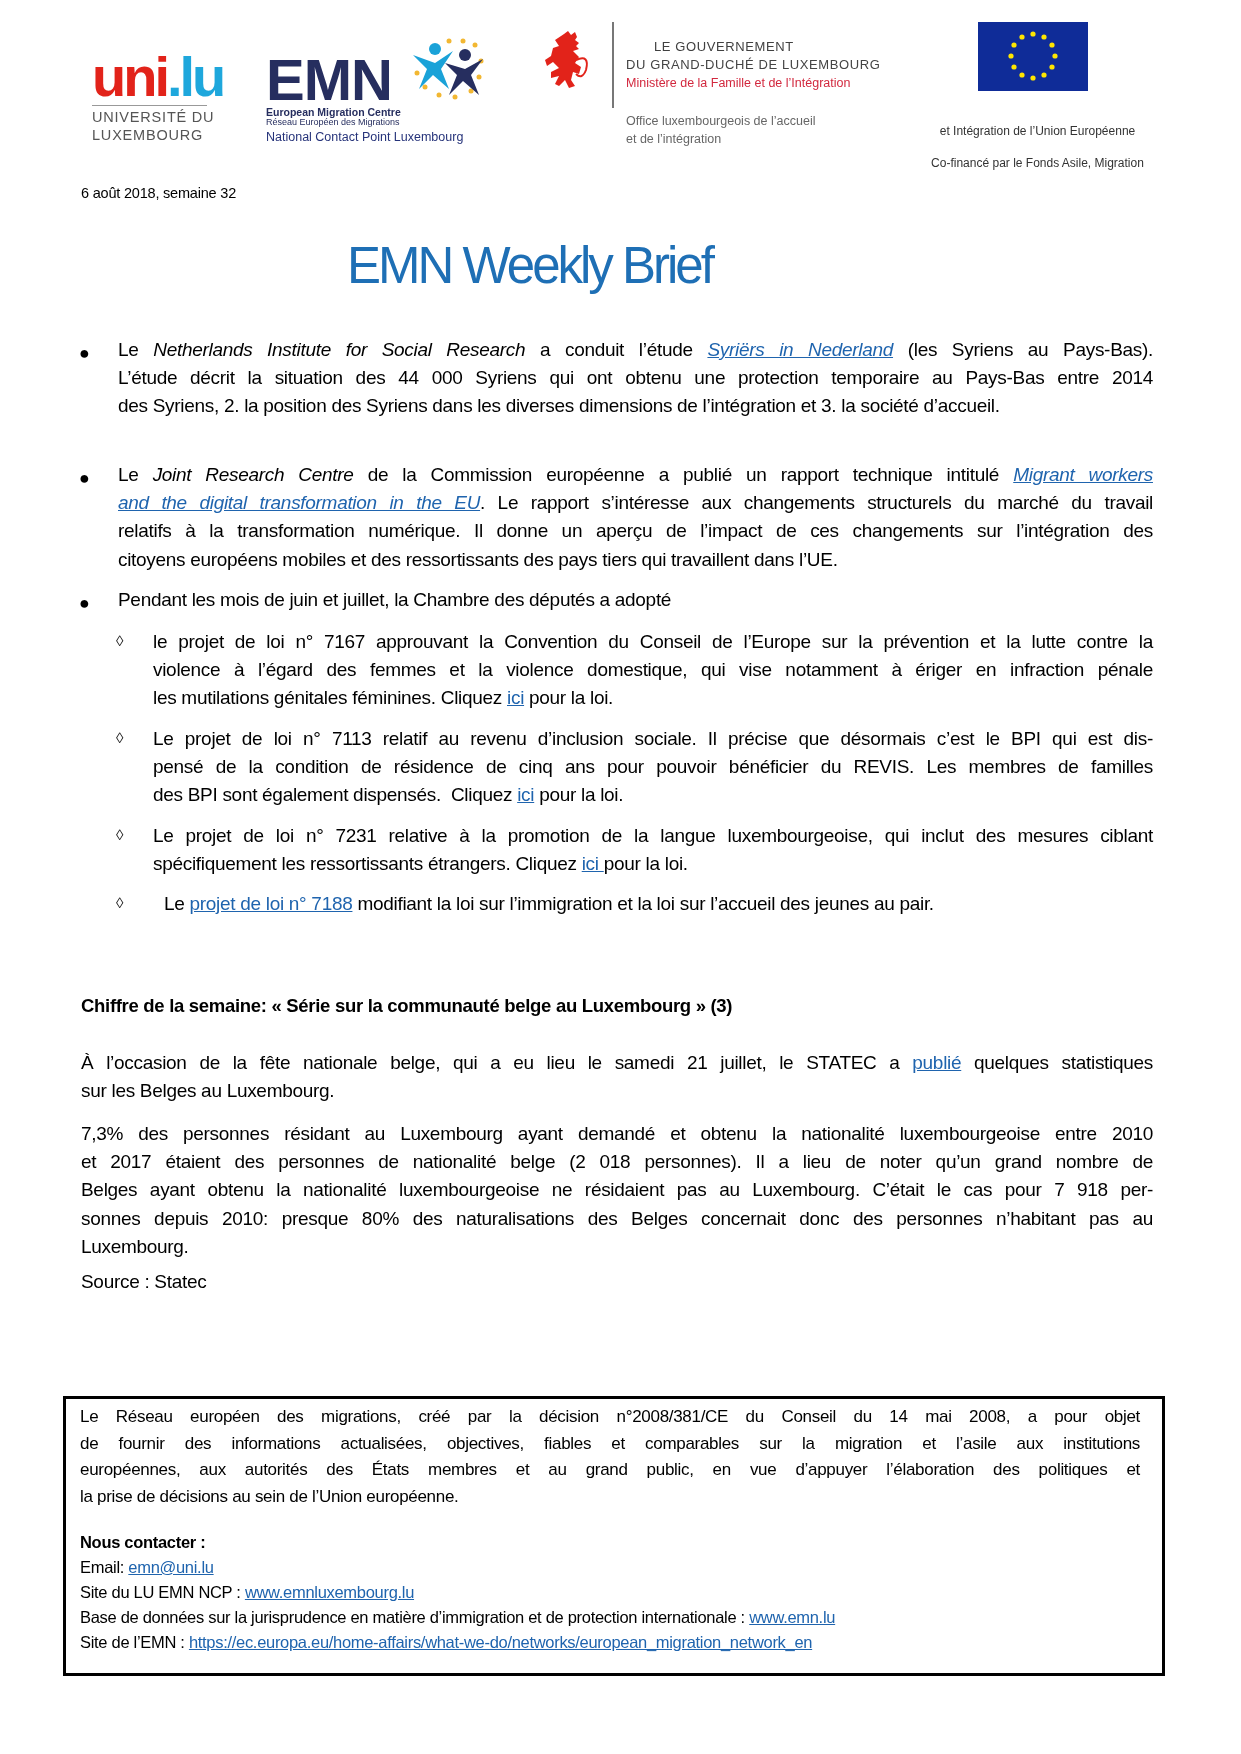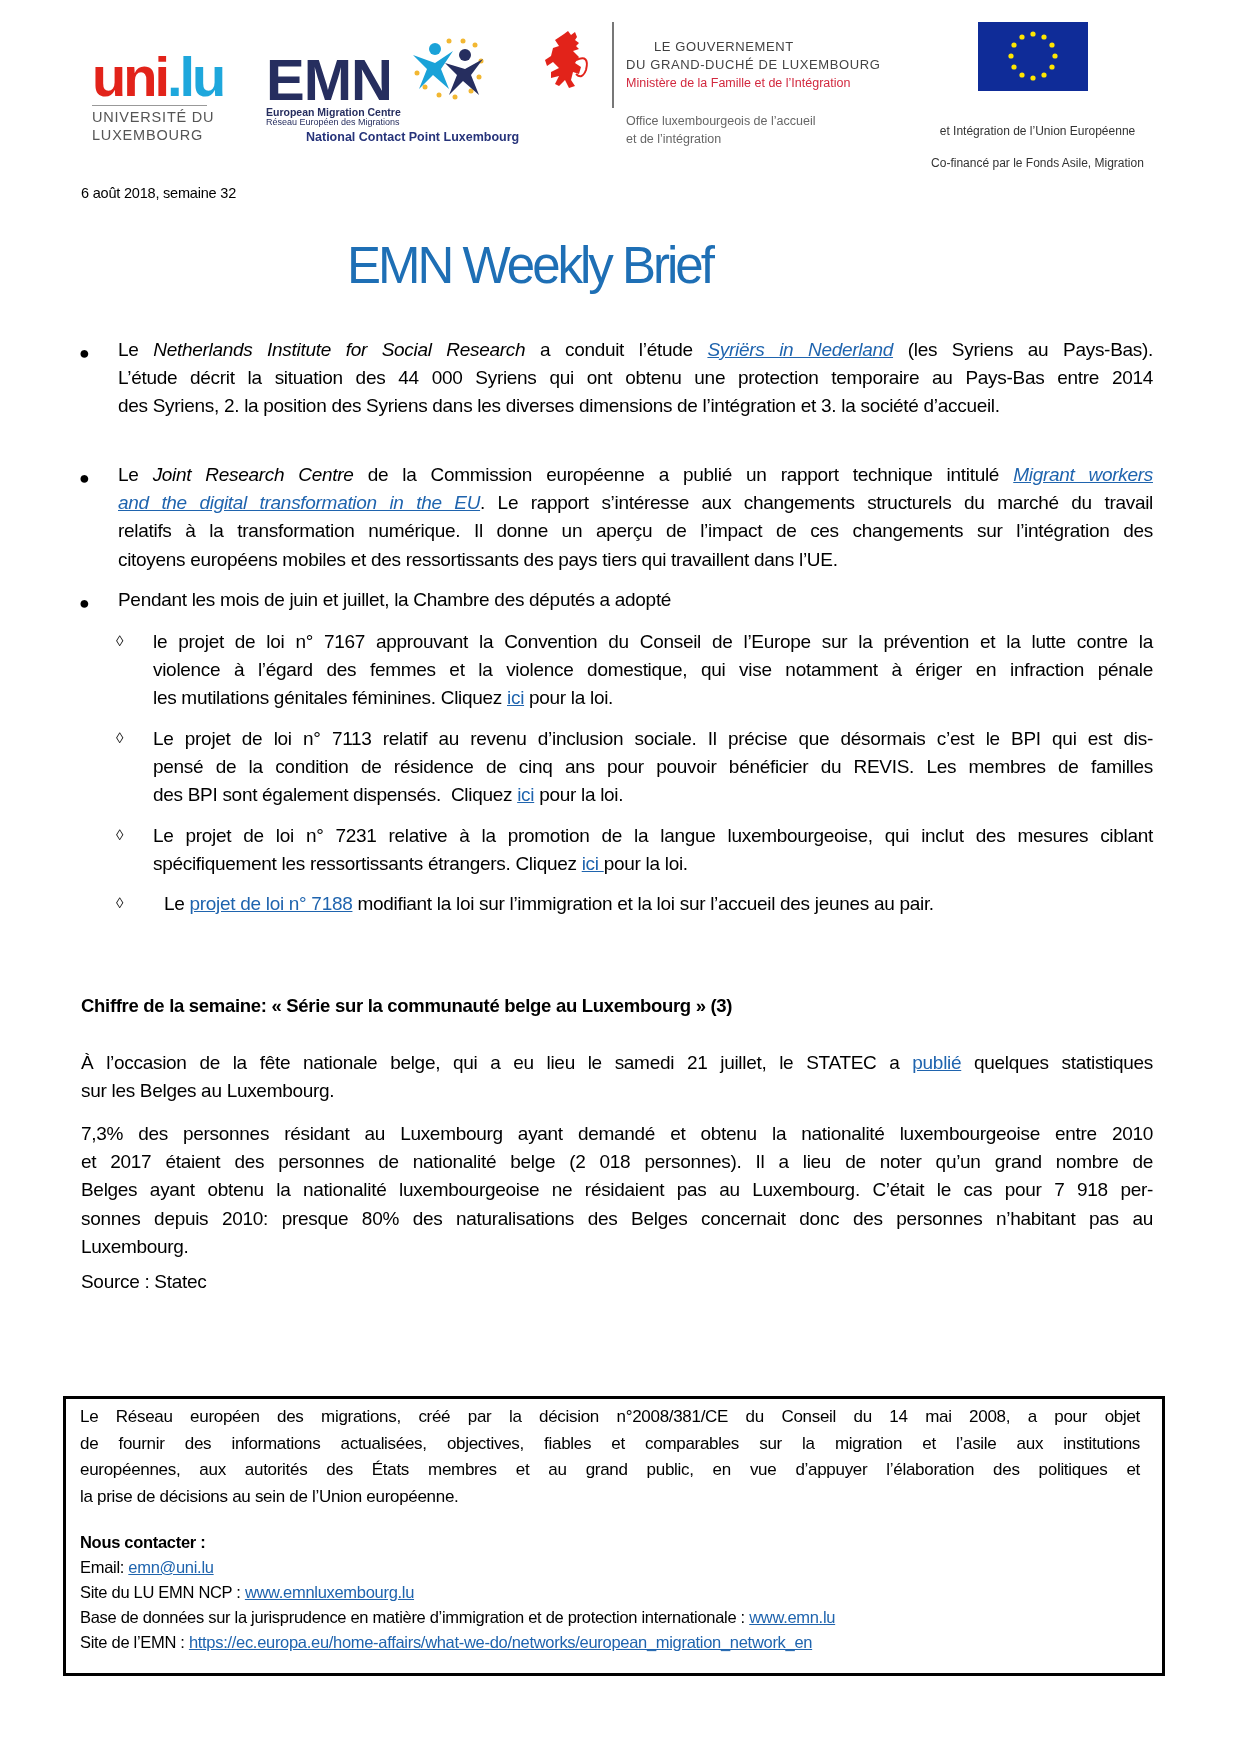--- a/index.html
+++ b/index.html
@@ -11,21 +11,21 @@
   .unilu-mark { left:92px; top:47px; font-family:"Liberation Sans", sans-serif; font-weight:bold; font-size:56px; letter-spacing:-3px; line-height:60px; }
   .unilu-mark .red { color:#e2231a; }
   .unilu-mark .blue { color:#1ea7dc; }
   .unilu-rule { left:92px; top:105px; width:115px; height:1px; background:#999; }
   .unilu-name { left:92px; top:108px; width:130px; font-size:14.5px; line-height:18px; color:#555; letter-spacing:0.8px; }
 
   .emn-word { left:266px; top:52px; font-size:58px; font-weight:bold; color:#262e5f; line-height:56px; letter-spacing:-1px; }
   .emn-figs { left:405px; top:33px; width:80px; height:70px; }
   .emn-sub1 { left:266px; top:106px; font-size:10.5px; font-weight:bold; color:#262e5f; line-height:12px; }
   .emn-sub2 { left:266px; top:117px; font-size:9px; color:#262e5f; line-height:11px; }
-  .emn-ncp { left:266px; top:130px; font-size:12.5px; font-weight:bold; color:#26337a; line-height:14px;margin-left:40px; }
+  .emn-ncp { left:266px; top:130px; font-size:12.5px; font-weight:normal; color:#26337a; line-height:14px; }
 
   .lion { left:542px; top:30px; width:50px; height:64px; }
   .gov-rule { left:612px; top:22px; width:2px; height:86px; background:#777; }
   .gov-l1 { left:626px; top:39px; font-size:13px; color:#404040; letter-spacing:0.6px; line-height:16px;margin-left:28px; }
   .gov-l2 { left:626px; top:57px; font-size:13px; color:#444; letter-spacing:0.6px; line-height:16px; }
   .gov-min { left:626px; top:75px; font-size:12.5px; color:#d2283e; line-height:16px; }
   .gov-off1 { left:626px; top:113px; font-size:12.5px; color:#666; line-height:16px; }
   .gov-off2 { left:626px; top:131px; font-size:12.5px; color:#666; line-height:16px; }
 
   .eu-flag { left:978px; top:22px; width:110px; height:69px; background:#0f2c98; }

